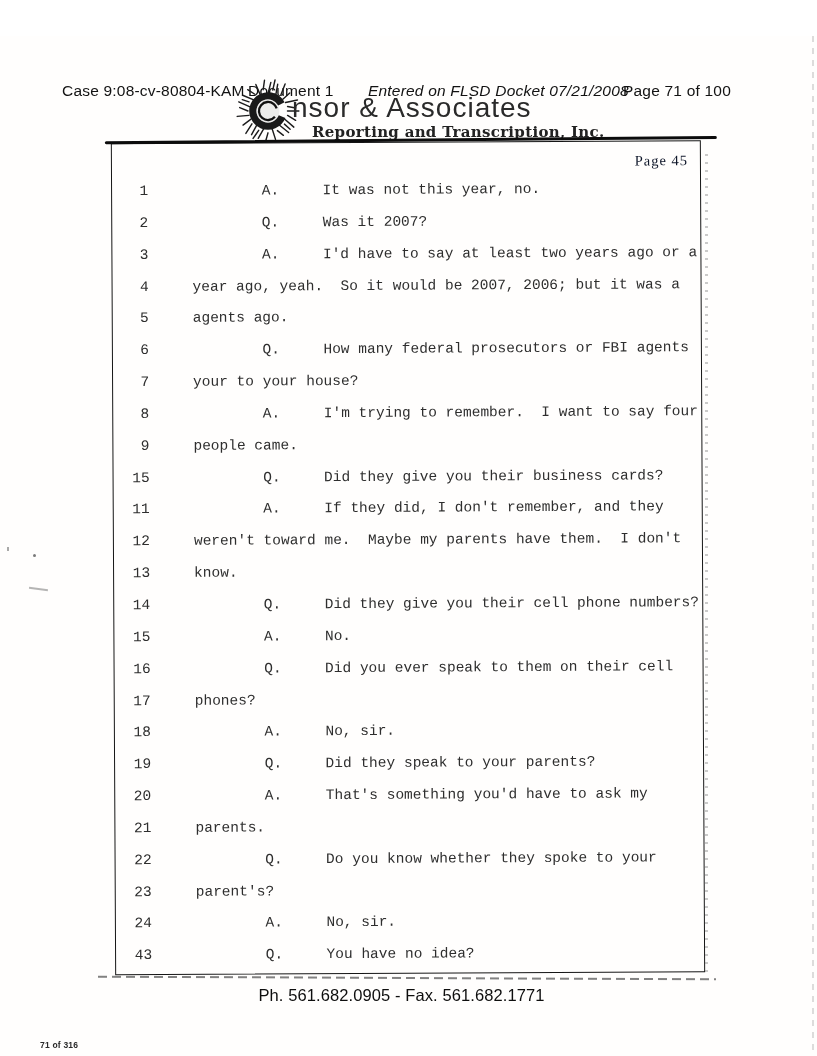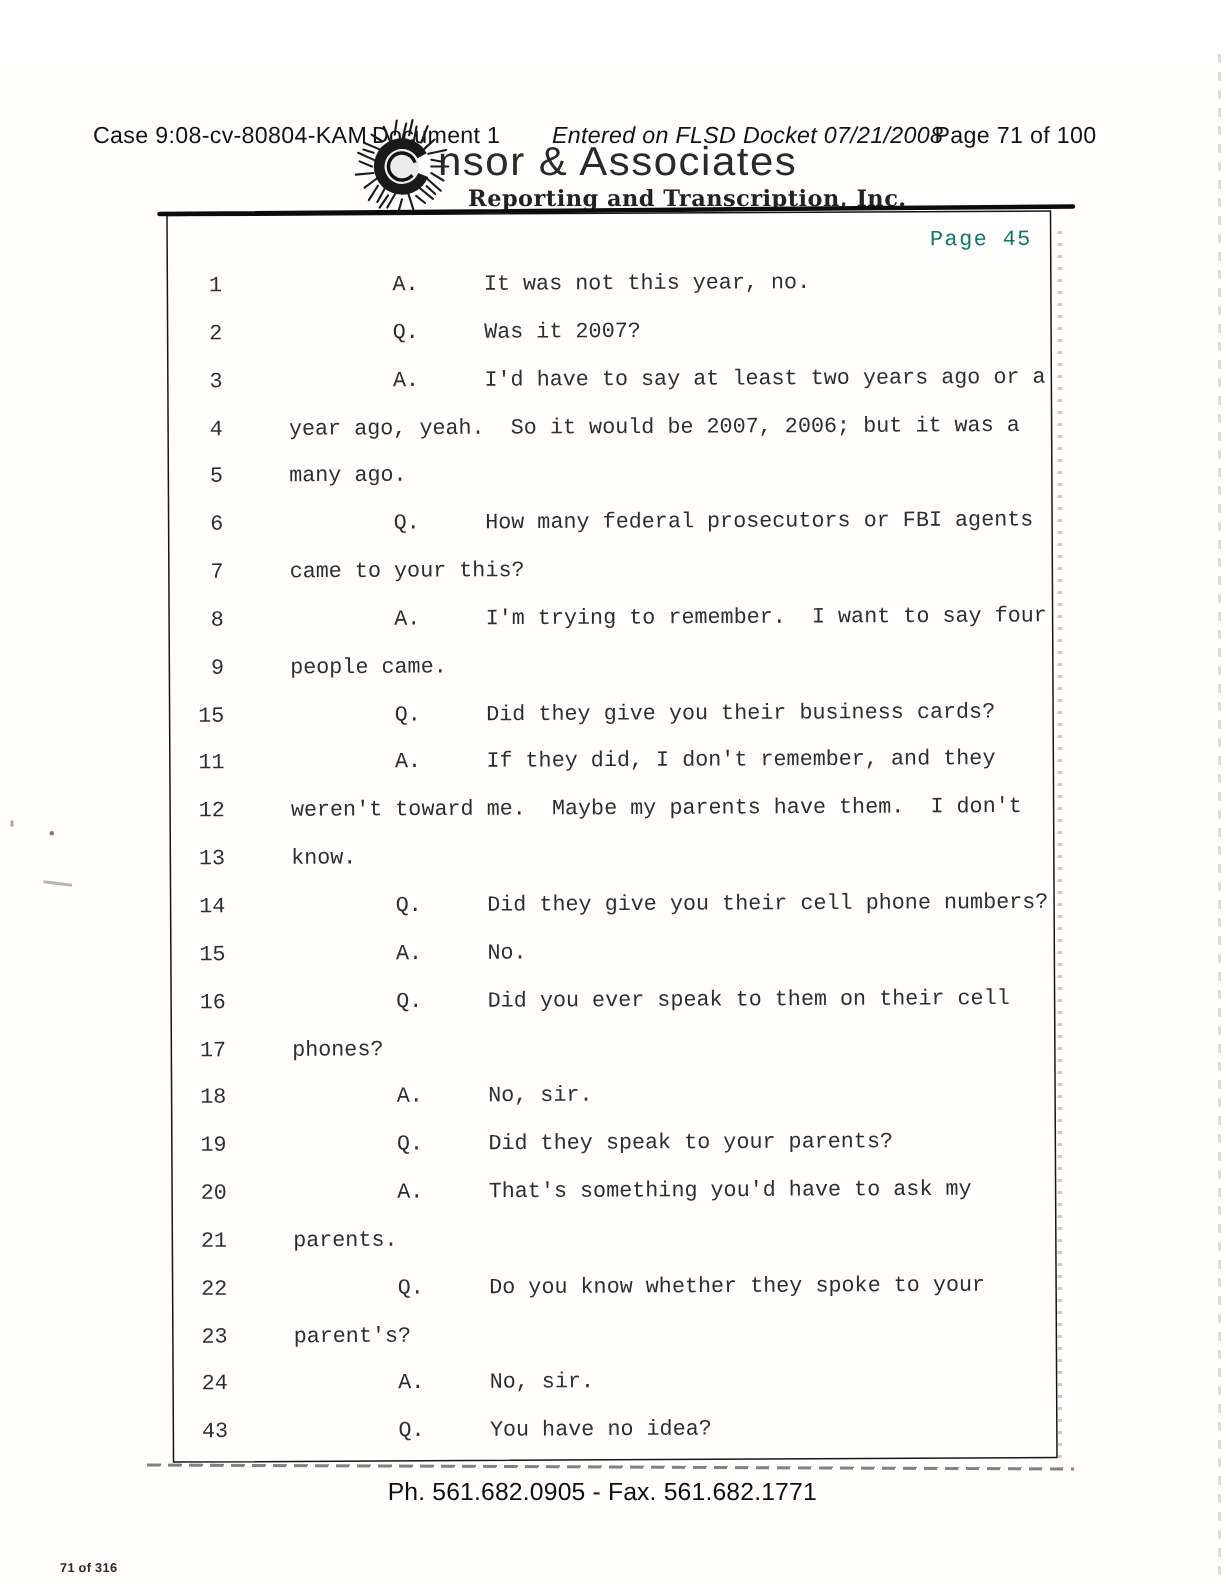--- a/index.html
+++ b/index.html
@@ -30,22 +30,22 @@
     position:absolute;left:113px;top:106px;width:588px;height:830px;
     border:1.7px solid #161616;border-top-width:1.1px;background:#fffefd;
     transform:rotate(-0.3deg);transform-origin:40% 50%;
   }
   .topline{
     position:absolute;left:-7px;top:-4.5px;width:612px;height:3.4px;background:#0c0c0c;
     transform:rotate(-0.18deg);border-radius:2px;
   }
   .pagenum{
     position:absolute;right:12px;top:11px;
-    font-family:Liberation Mono, monospace;
-    font-size:14.5px;color:#0f766e;letter-spacing:1px;
+    font-family:Liberation Serif, serif;
+    font-size:14.5px;color:#0f172a;letter-spacing:1px;
   }
   .lines{position:absolute;left:0;top:39px;right:0;}
   .tl{height:31.85px;font-family:"Liberation Mono","DejaVu Sans Mono",monospace;
       font-size:14.5px;color:#2e2e2e;white-space:pre;}
   .ln{display:inline-block;width:36px;text-align:right;}
   .lt{margin-left:44px;}
   
   .bottom-scratch{
     position:absolute;left:98px;top:941px;width:618px;height:2px;opacity:.7;
     background:repeating-linear-gradient(90deg,#4c4c4c 0 9px,rgba(0,0,0,0) 9px 14px);
@@ -121,23 +121,23 @@
   </div>
 
   <div class="box">
     <div class="topline"></div>
     <div class="pagenum">Page 45</div>
     <div class="lines">
         <div class="tl"><span class="ln">1</span><span class="lt">        A.     It was not this year, no.</span></div>
         <div class="tl"><span class="ln">2</span><span class="lt">        Q.     Was it 2007?</span></div>
         <div class="tl"><span class="ln">3</span><span class="lt">        A.     I'd have to say at least two years ago or a</span></div>
         <div class="tl"><span class="ln">4</span><span class="lt">year ago, yeah.  So it would be 2007, 2006; but it was a</span></div>
-        <div class="tl"><span class="ln">5</span><span class="lt">many ago.</span></div>
+        <div class="tl"><span class="ln">5</span><span class="lt">agents ago.</span></div>
         <div class="tl"><span class="ln">6</span><span class="lt">        Q.     How many federal prosecutors or FBI agents</span></div>
-        <div class="tl"><span class="ln">7</span><span class="lt">came to your this?</span></div>
+        <div class="tl"><span class="ln">7</span><span class="lt">your to your house?</span></div>
         <div class="tl"><span class="ln">8</span><span class="lt">        A.     I'm trying to remember.  I want to say four</span></div>
         <div class="tl"><span class="ln">9</span><span class="lt">people came.</span></div>
         <div class="tl"><span class="ln">15</span><span class="lt">        Q.     Did they give you their business cards?</span></div>
         <div class="tl"><span class="ln">11</span><span class="lt">        A.     If they did, I don't remember, and they</span></div>
         <div class="tl"><span class="ln">12</span><span class="lt">weren't toward me.  Maybe my parents have them.  I don't</span></div>
         <div class="tl"><span class="ln">13</span><span class="lt">know.</span></div>
         <div class="tl"><span class="ln">14</span><span class="lt">        Q.     Did they give you their cell phone numbers?</span></div>
         <div class="tl"><span class="ln">15</span><span class="lt">        A.     No.</span></div>
         <div class="tl"><span class="ln">16</span><span class="lt">        Q.     Did you ever speak to them on their cell</span></div>
         <div class="tl"><span class="ln">17</span><span class="lt">phones?</span></div>

